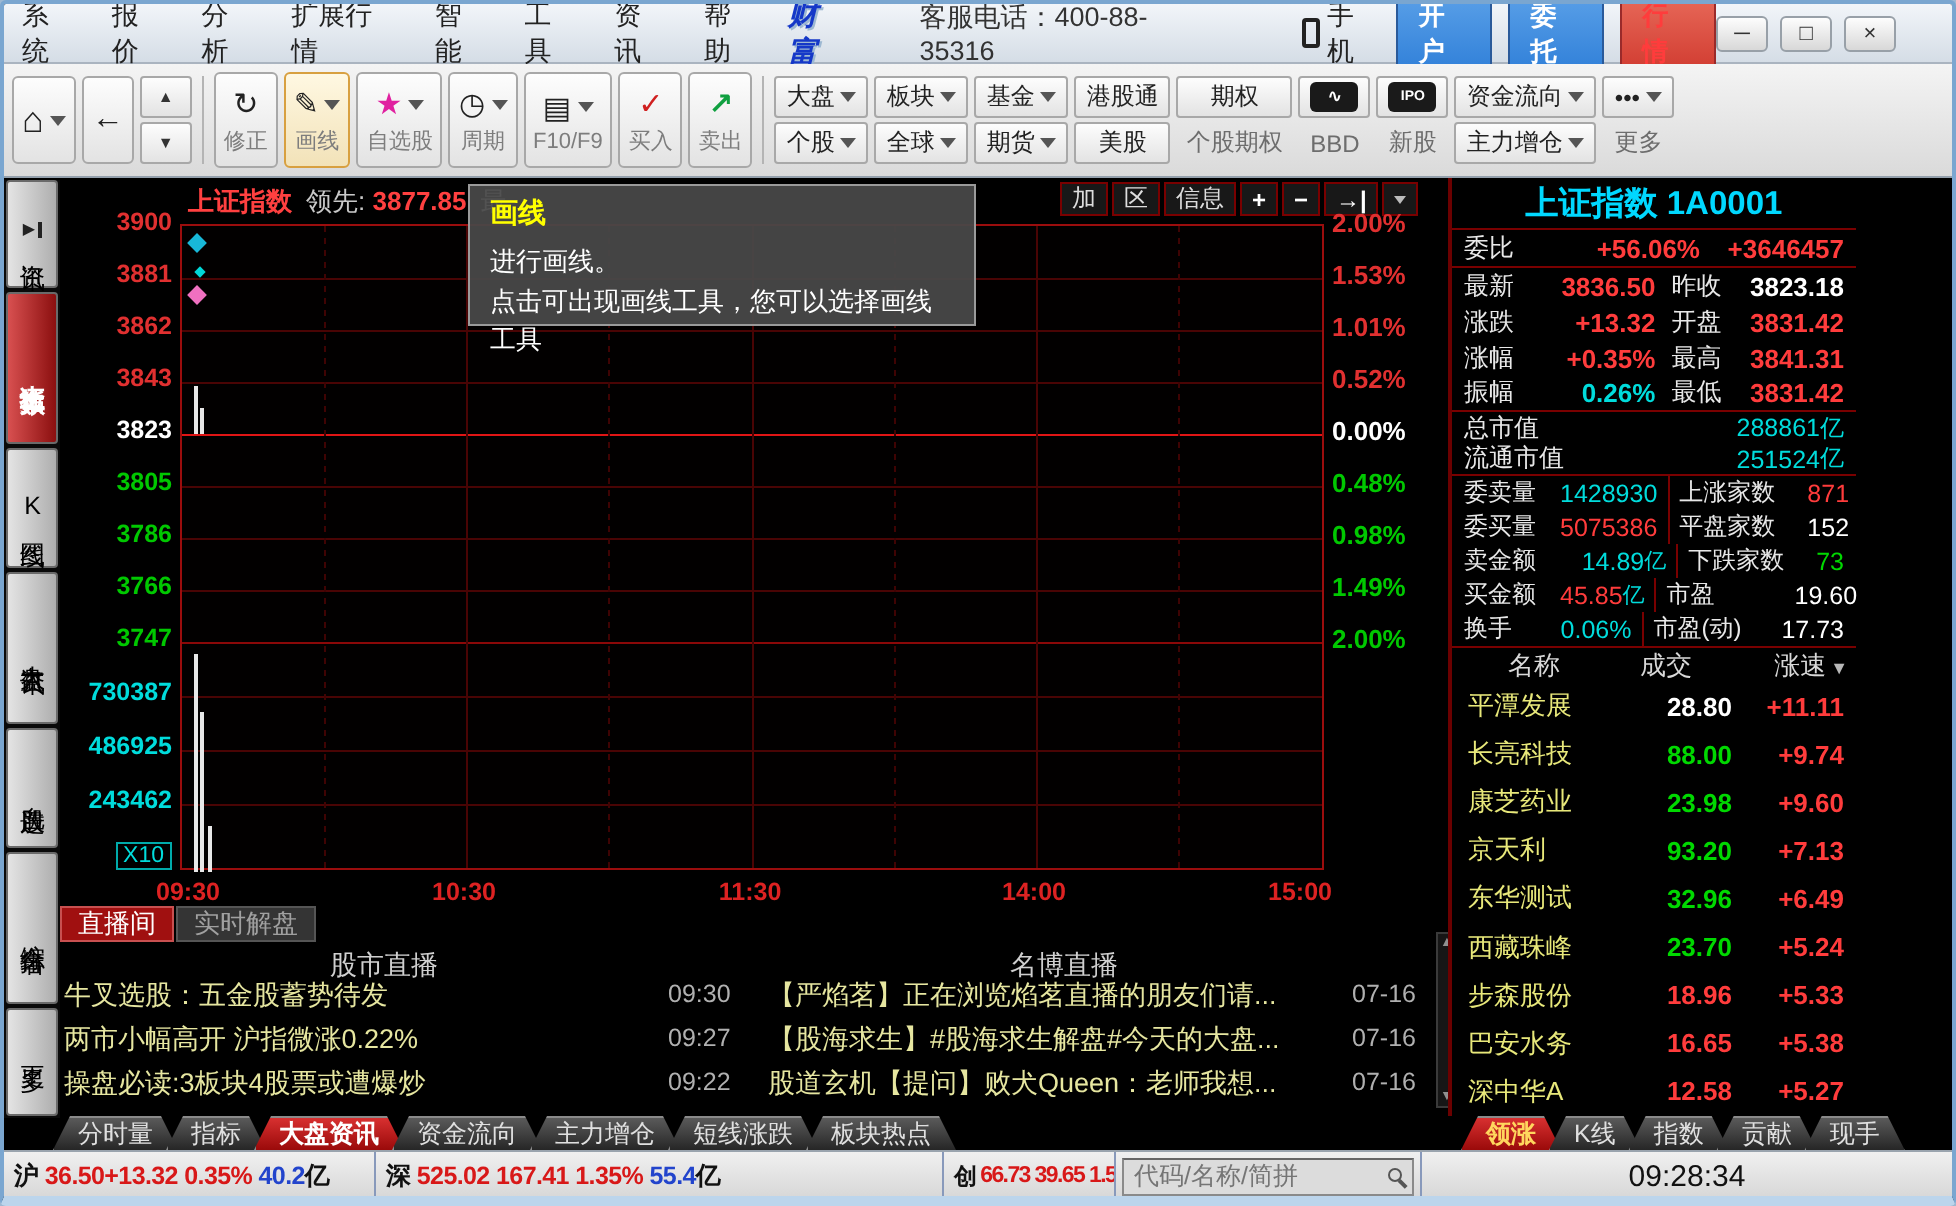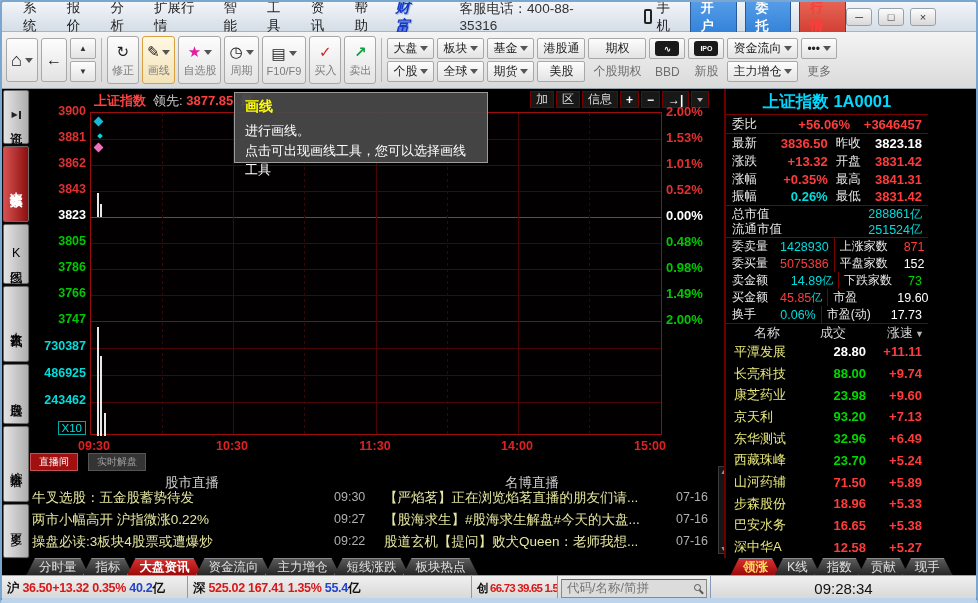--- a/index.html
+++ b/index.html
@@ -1,19 +1,19 @@
 <!DOCTYPE html>
 <html><head>
 <meta charset="utf-8">
 <style>
 *{margin:0;padding:0;box-sizing:border-box}
 html,body{width:978px;height:603px;background:#9db8d2;font-family:"Liberation Sans","DejaVu Sans",sans-serif;overflow:hidden}
 #window{position:relative;width:978px;height:603px;border:2px solid #7aa6d0;border-bottom:5px solid #bcd5ec;border-radius:3px;background:#000;overflow:hidden}
 
-.titlebar{position:absolute;left:0;top:0;width:974px;height:30px;background:linear-gradient(#f2f5f9,#d5dde6);border-bottom:1px solid #aab4c0;display:flex;align-items:center;padding:0 12px;font-size:13.5px;color:#222}
+.titlebar{position:absolute;left:0;top:0;width:974px;height:30px;background:linear-gradient(#f2f5f9,#d5dde6);border-bottom:1px solid #aab4c0;display:flex;align-items:center;padding:0 0;font-size:13.5px;color:#222}
 .menu{padding:3px 9px;cursor:pointer}
 .logo{font-weight:bold;font-style:italic;font-size:15px;color:#1538c8;margin-left:6px;letter-spacing:1px;text-shadow:1px 1px 0 #9db8d2}
 .phone{margin-left:34px;color:#333}
 .mob{margin-left:40px;display:flex;align-items:center;color:#222;cursor:pointer}
 .phicon{display:inline-block;width:9px;height:15px;border:2px solid #222;border-radius:2px;margin-right:4px}
 .tbtn{margin-left:8px;padding:2px 10px;border-radius:3px;font-size:13px;font-weight:bold;color:#fff;cursor:pointer;border:1px solid #2a5a9a}
 .tbtn.blue{background:linear-gradient(#5aa0e8,#2f7fd8)}
 .tbtn.red{background:linear-gradient(#e86a5a,#d03a2f);border-color:#9a2a2a}
 .wbtns{margin-left:auto;margin-right:28px;display:flex;gap:6px}
 .wbtn{width:26px;height:18px;background:linear-gradient(#fdfdfd,#d8d8d8);border:1px solid #98a0a8;border-radius:3px;display:flex;align-items:center;justify-content:center;font-size:11px;color:#333;cursor:pointer}
@@ -63,21 +63,21 @@
 .pl{position:absolute;left:664px;width:54px;font-size:13px;font-weight:bold}
 .up{color:#e03030}.zp{color:#fff}.dn{color:#00c800}.cy{color:#00dcdc}
 .x10{position:absolute;left:0;width:84px;text-align:right;top:329px}
 .x10 span{border:1px solid #00aaaa;color:#00dcdc;font-size:11.5px;padding:0 3px}
 .xl{position:absolute;top:350px;width:52px;text-align:center;color:#d22;font-size:12.5px;font-weight:bold}
 
 .tip{position:absolute;left:232px;top:3px;width:254px;height:71px;background:rgba(72,72,72,.94);border:1px solid #9a9a9a;padding:5px 10px;z-index:60}
 .tt{color:#ffff00;font-size:14px;font-weight:bold;margin-bottom:5px}
 .tx{color:#fff;font-size:13px;line-height:1.5}
 
-.ntab{position:absolute;top:364px;height:18px;font-size:10px;display:flex;align-items:center;padding:0 8px;cursor:pointer}
+.ntab{position:absolute;top:364px;height:18px;font-size:13px;display:flex;align-items:center;padding:0 8px;cursor:pointer}
 .ntab.a{background:#a01010;border:1px solid #c85050;color:#fff}
 .ntab.i{background:#343434;border:1px solid #555;color:#a0a0a0}
 .nhead{position:absolute;top:385px;width:120px;text-align:center;color:#cfcfcf;font-size:13.5px}
 .nt{position:absolute;color:#e6e6a0;font-size:13.5px;white-space:nowrap;overflow:hidden}
 .ntm{position:absolute;color:#b0b0b0;font-size:12.5px}
 .scrl{position:absolute;left:716px;top:377px;width:11px;height:88px;background:#161616;border:1px solid #3a3a3a;display:flex;flex-direction:column;justify-content:space-between;align-items:center;padding:1px;color:#909090;font-size:7px}
 
 .btabs{position:absolute;top:469px;left:24px;display:flex;height:18px}
 .rtabs{position:absolute;top:469px;left:728px;display:flex;height:18px}
 .ttab{position:relative;height:18px;line-height:18px;padding:0 13px;margin-right:-7px;font-size:12.5px;color:#e0e0e0;cursor:pointer}
@@ -551,25 +551,20 @@
             <span class="sn">东华测试</span>
             <span class="sp grn">32.96</span>
             <span class="ss">+6.49</span>
           </div>
         <div class="srow">
             <span class="sn">西藏珠峰</span>
             <span class="sp grn">23.70</span>
             <span class="ss">+5.24</span>
           </div>
         <div class="srow">
-            <span class="sn">山河药辅</span>
-            <span class="sp red">71.50</span>
-            <span class="ss">+5.89</span>
-          </div>
-        <div class="srow">
             <span class="sn">步森股份</span>
             <span class="sp red">18.96</span>
             <span class="ss">+5.33</span>
           </div>
         <div class="srow">
             <span class="sn">巴安水务</span>
             <span class="sp red">16.65</span>
             <span class="ss">+5.38</span>
           </div>
         <div class="srow">

